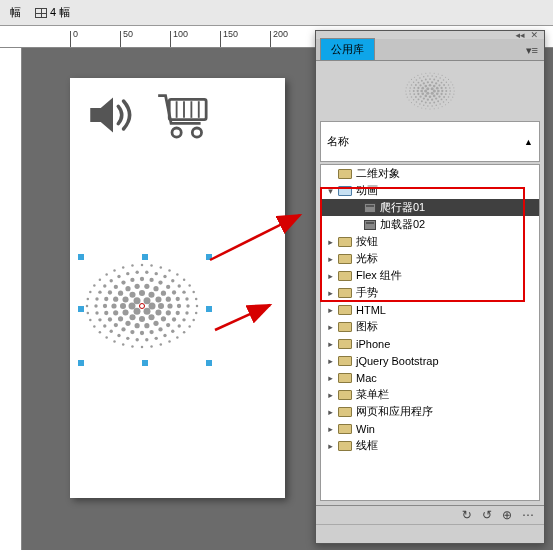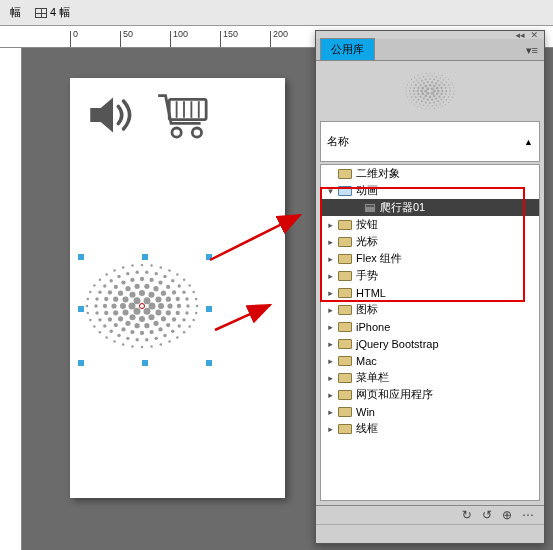--- a/index.html
+++ b/index.html
@@ -422,20 +422,25 @@
       <div class="tree-item d1">
         <span class="tw">▾</span>
         <span class="folder-ico open"></span>
         <span>动画</span>
       </div>
       <div class="tree-item d2 selected">
         <span class="tw"></span>
         <span class="clip-ico"></span>
         <span>爬行器01</span>
       </div>
+      <div class="tree-item d2">
+        <span class="tw"></span>
+        <span class="clip-ico"></span>
+        <span>加载器02</span>
+      </div>
       <div class="tree-item d1">
         <span class="tw">▸</span>
         <span class="folder-ico"></span>
         <span>按钮</span>
       </div>
       <div class="tree-item d1">
         <span class="tw">▸</span>
         <span class="folder-ico"></span>
         <span>光标</span>
       </div>

